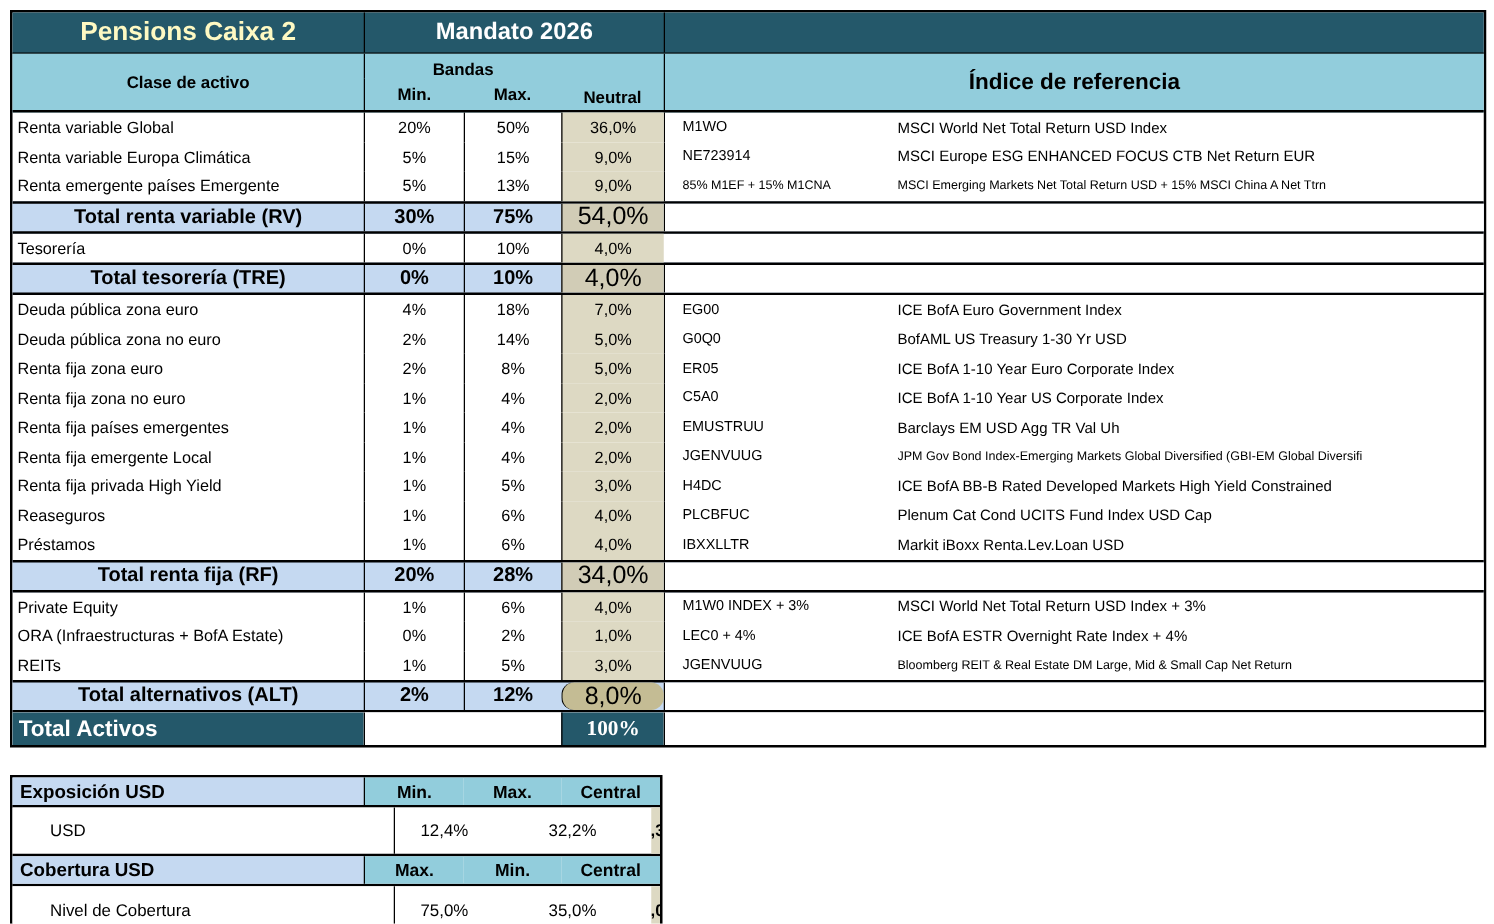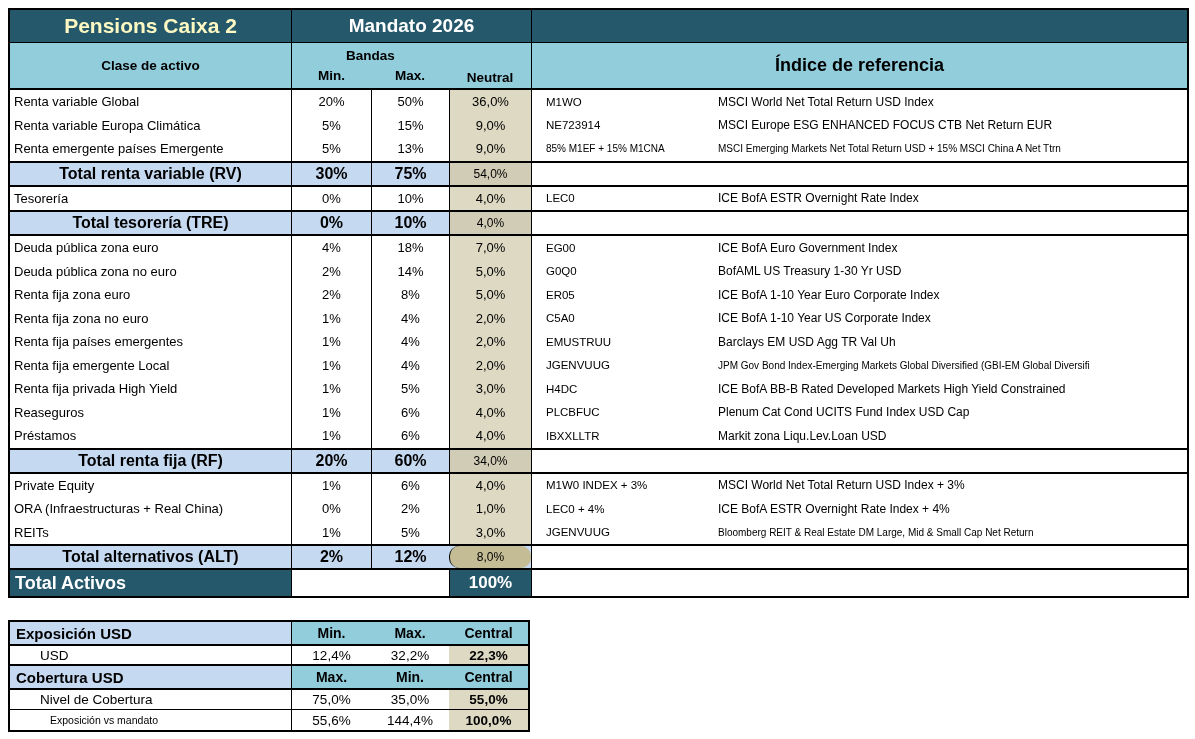--- a/index.html
+++ b/index.html
@@ -42,37 +42,37 @@
   .v{justify-content:center;font-size:13px;}
   .n{justify-content:center;font-weight:normal;font-size:13px;background:var(--c-neutral_tan);position:relative;}
   .refc{font-size:12px;padding:0;}
   .tick{flex:0 0 172px;padding-left:14px;font-size:11.5px;display:flex;align-items:center;overflow:hidden;white-space:nowrap;}
   .desc{flex:1;font-size:12px;display:flex;align-items:center;overflow:hidden;white-space:nowrap;}
   .sm{font-size:10px !important;}
 
   .row-total{height:26px;background:var(--c-pale_blue);border-top:2px solid var(--c-border);border-bottom:2px solid var(--c-border);}
   .row-total .lab{justify-content:center;font-weight:bold;font-size:16px;padding-left:0;}
   .row-total .v{font-weight:bold;font-size:16px;}
-  .row-total .n{background:var(--c-total_tan);font-size:12px;}
+  .row-total .n{background:var(--c-total_tan);font-size:20px;}
   .row-total .refc{background:#fff;}
   .alt-tan{background:var(--c-alt_tan) !important;border-radius:10px;}
 
   .row-grand{height:26px;background:#fff;}
   .gl{grid-column:1;background:var(--c-teal);color:#fff;font-weight:bold;font-size:18px;padding-left:5px;}
   .gm{grid-column:2/4;background:#fff;border-left:1px solid var(--c-border);}
-  .gn{grid-column:4;background:var(--c-teal);color:#fff;font-weight:bold;font-size:17px;justify-content:center;border-left:1px solid var(--c-border);}
+  .gn{grid-column:4;background:var(--c-teal);color:#fff;font-weight:bold;font-size:17px;justify-content:center;border-left:1px solid var(--c-border);font-family:Liberation Serif, serif;}
   .row-grand .refc{background:#fff;}
 
   
   .tbl2{position:absolute;left:8px;top:620px;width:522px;border:2px solid var(--c-border);box-sizing:border-box;background:#fff;}
   .r2{display:grid;grid-template-columns:281px 80px 78px 1fr;align-items:stretch;box-sizing:border-box;}
   .row-h2{height:24px;}
   .lab2{background:var(--c-pale_blue);font-weight:bold;font-size:15px;padding-left:6px;}
   .hv{background:var(--c-light_blue);font-weight:bold;font-size:14px;justify-content:center;}
-  .row-d2{height:20px;background:#fff;}
+  .row-d2{height:39px;background:#fff;gap:24px;}
   .lab2d{padding-left:30px;font-size:13.5px;}
   .lab2d-sm{padding-left:40px;font-size:10.5px;}
   .v2{justify-content:center;font-size:13.5px;}
   .c2{justify-content:center;font-weight:bold;font-size:13.5px;background:var(--c-neutral_tan);}
   .bb2{border-bottom:2px solid var(--c-border);}
   .bb1{border-bottom:1px solid var(--c-border);}
 </style>
 </head>
 <body>
 
@@ -131,24 +131,20 @@
           <div class="cell v bl">30%</div>
           <div class="cell v bl">75%</div>
           <div class="cell n bl">54,0%</div>
           <div class="cell refc bl"></div>
         </div>
         <div class="r row-data">
           <div class="cell lab">Tesorería</div>
           <div class="cell v bl">0%</div>
           <div class="cell v bl">10%</div>
           <div class="cell n bl">4,0%</div>
-          <div class="cell refc bl">
-            <div class="tick">LEC0</div>
-            <div class="desc">ICE BofA ESTR Overnight Rate Index</div>
-          </div>
         </div>
         <div class="r row-total">
           <div class="cell lab">Total tesorería (TRE)</div>
           <div class="cell v bl">0%</div>
           <div class="cell v bl">10%</div>
           <div class="cell n bl">4,0%</div>
           <div class="cell refc bl"></div>
         </div>
         <div class="r row-data">
           <div class="cell lab">Deuda pública zona euro</div>
@@ -230,42 +226,42 @@
             <div class="desc">Plenum Cat Cond UCITS Fund Index USD Cap</div>
           </div>
         </div>
         <div class="r row-data">
           <div class="cell lab">Préstamos</div>
           <div class="cell v bl">1%</div>
           <div class="cell v bl">6%</div>
           <div class="cell n bl">4,0%</div>
           <div class="cell refc bl">
             <div class="tick">IBXXLLTR</div>
-            <div class="desc">Markit zona Liqu.Lev.Loan USD</div>
+            <div class="desc">Markit iBoxx Renta.Lev.Loan USD</div>
           </div>
         </div>
         <div class="r row-total">
           <div class="cell lab">Total renta fija (RF)</div>
           <div class="cell v bl">20%</div>
-          <div class="cell v bl">60%</div>
+          <div class="cell v bl">28%</div>
           <div class="cell n bl">34,0%</div>
           <div class="cell refc bl"></div>
         </div>
         <div class="r row-data">
           <div class="cell lab">Private Equity</div>
           <div class="cell v bl">1%</div>
           <div class="cell v bl">6%</div>
           <div class="cell n bl">4,0%</div>
           <div class="cell refc bl">
             <div class="tick">M1W0 INDEX + 3%</div>
             <div class="desc">MSCI World Net Total Return USD Index + 3%</div>
           </div>
         </div>
         <div class="r row-data">
-          <div class="cell lab">ORA (Infraestructuras + Real China)</div>
+          <div class="cell lab">ORA (Infraestructuras + BofA Estate)</div>
           <div class="cell v bl">0%</div>
           <div class="cell v bl">2%</div>
           <div class="cell n bl">1,0%</div>
           <div class="cell refc bl">
             <div class="tick">LEC0 + 4%</div>
             <div class="desc">ICE BofA ESTR Overnight Rate Index + 4%</div>
           </div>
         </div>
         <div class="r row-data">
           <div class="cell lab">REITs</div>

